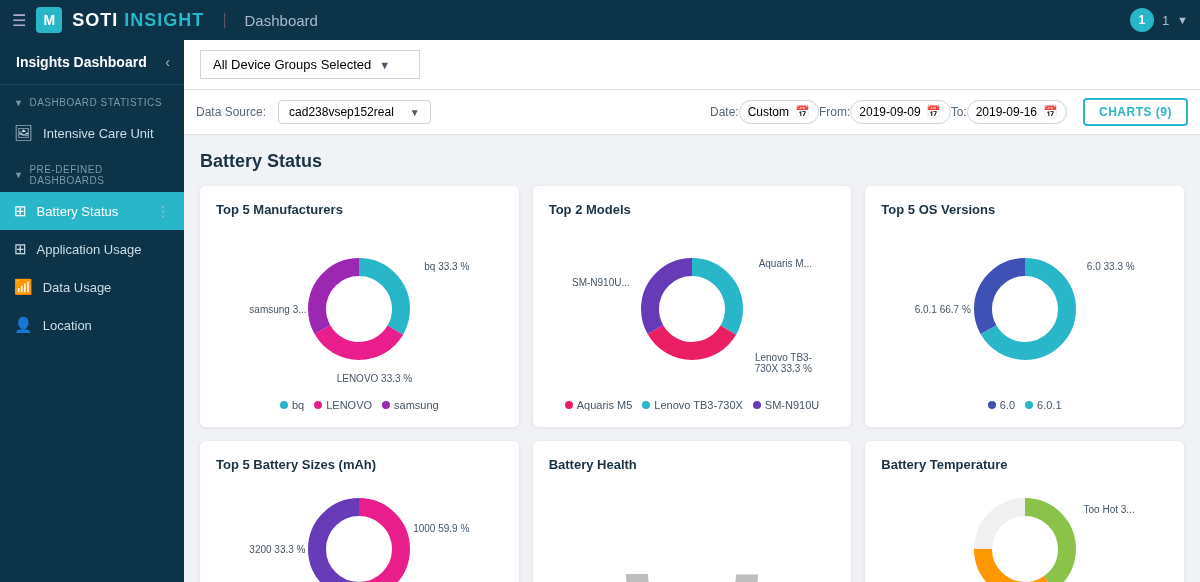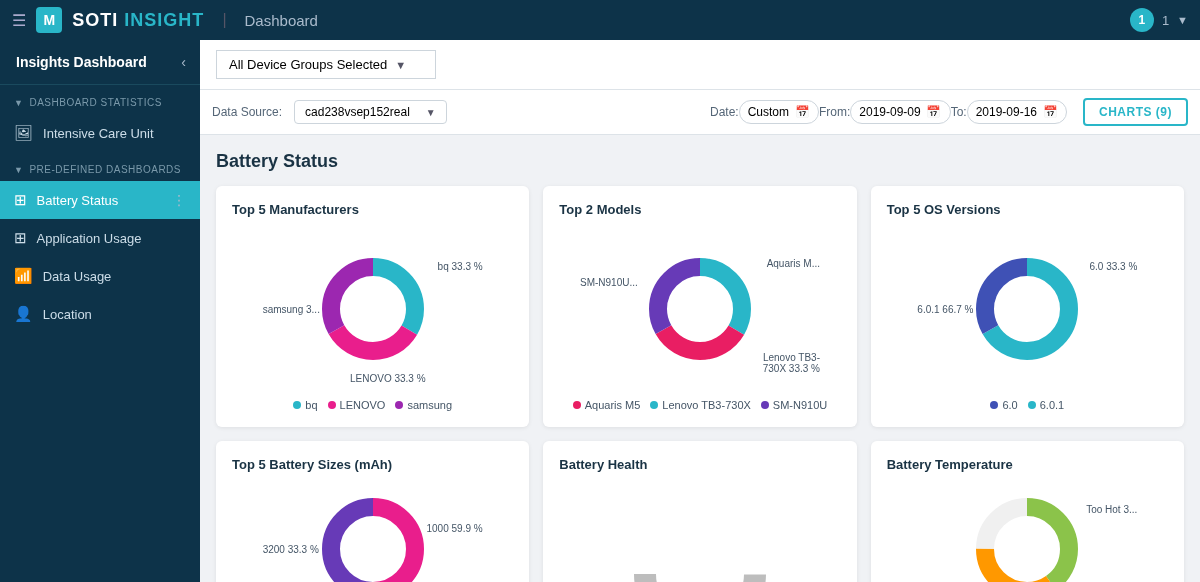--- a/index.html
+++ b/index.html
@@ -24,21 +24,21 @@
     .topbar-right { display: flex; align-items: center; gap: 8px; }
     .topbar-avatar { background: #29b6c8; color: white; border-radius: 50%; width: 24px; height: 24px; display: flex; align-items: center; justify-content: center; font-size: 12px; font-weight: bold; }
     .topbar-user { color: #aabbcc; font-size: 13px; }
     .topbar-chevron { color: #aabbcc; font-size: 11px; }
 
     
     .main-layout { display: flex; flex: 1; overflow: hidden; }
 
     
     .sidebar {
-      width: 200px;
+      width: 184px;
       background: #0d3349;
       color: white;
       flex-shrink: 0;
       display: flex;
       flex-direction: column;
       overflow-y: auto;
     }
     .sidebar-header {
       display: flex;
       align-items: center;

